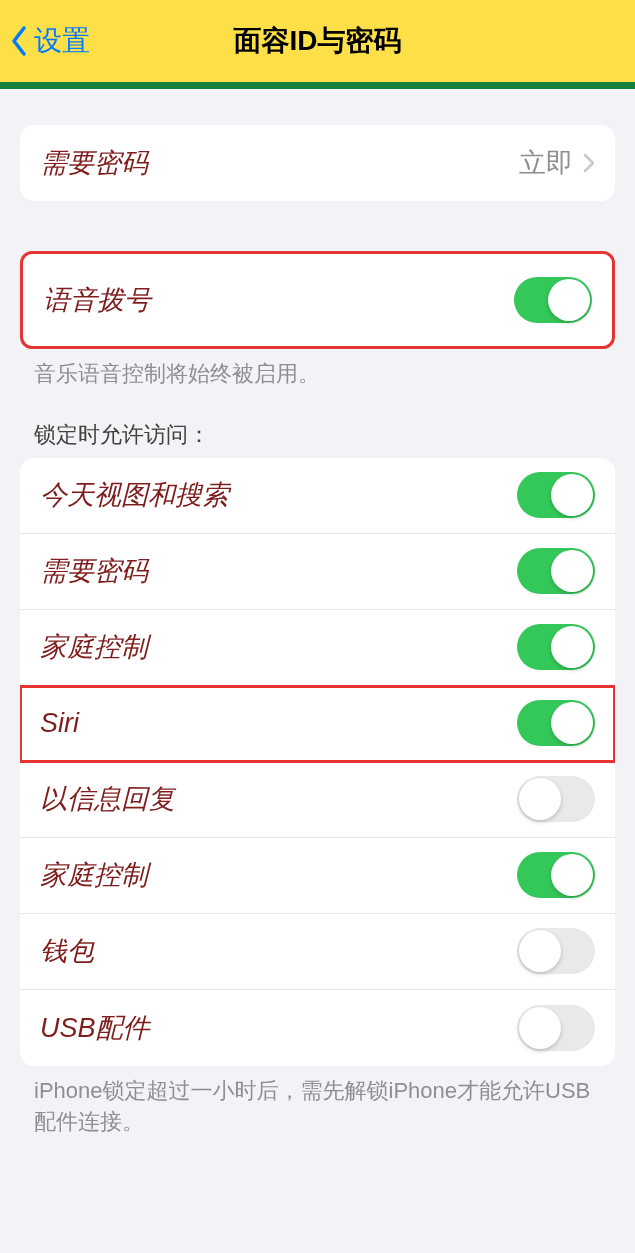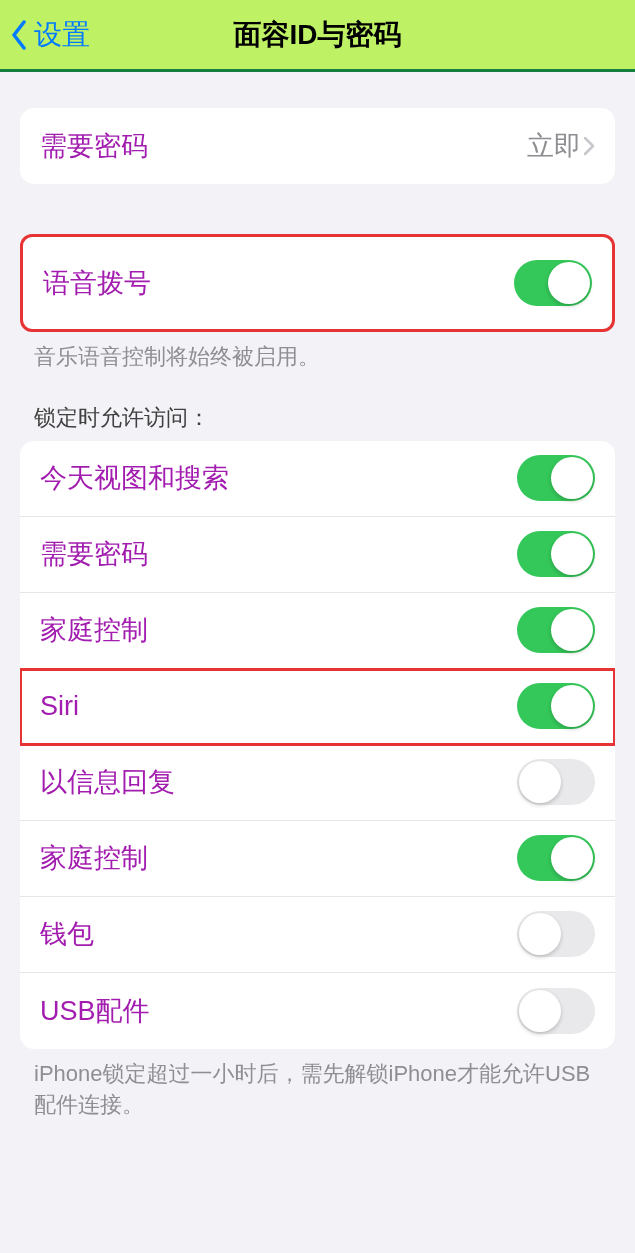--- a/index.html
+++ b/index.html
@@ -8,26 +8,26 @@
       box-sizing: border-box;
     }
     body {
       font-family: -apple-system, "SF Pro Text", "Helvetica Neue", sans-serif;
       background: #f2f2f7;
       width: 635px;
       height: 1253px;
       overflow: hidden;
     }
     .nav-bar {
-      height: 72px;
-      background: #bef264;
+      height: 89px;
+      background: #fde047;
       display: flex;
       align-items: center;
       position: relative;
-      border-bottom: 3px solid #15803d;
+      border-bottom: 7px solid #15803d;
     }
     .back-button {
       display: flex;
       align-items: center;
       color: #007aff;
       font-size: 28px;
       padding-left: 10px;
       cursor: pointer;
     }
     .back-chevron {
@@ -73,26 +73,27 @@
       border-bottom: none;
     }
     .row.highlighted-row {
       outline: 3px solid #e63434;
       outline-offset: -2px;
       z-index: 1;
     }
     .row-label {
       flex: 1;
       font-size: 27px;
-      color: #a21caf;
+      color: #7f1d1d;
+      font-style: italic;
     }
     .row-value {
       font-size: 27px;
       color: #8e8e93;
-      margin-right: 2px;
+      margin-right: 10px;
     }
     .chevron {
       width: 12px;
       height: 20px;
       color: #c7c7cc;
     }
     .toggle {
       width: 78px;
       height: 46px;
       border-radius: 23px;

